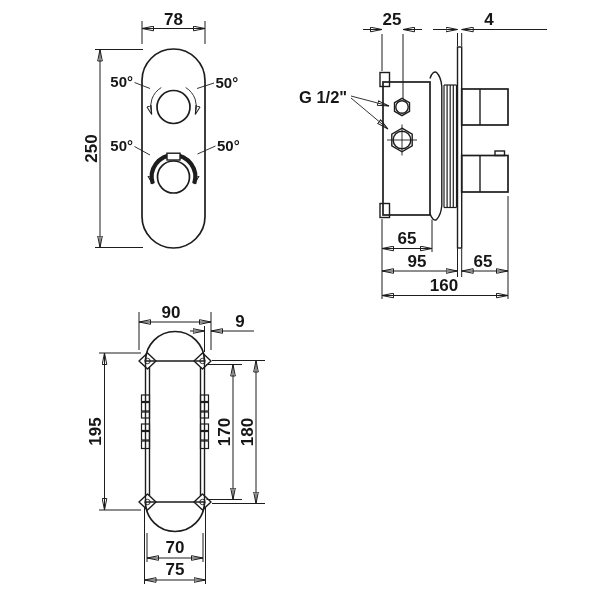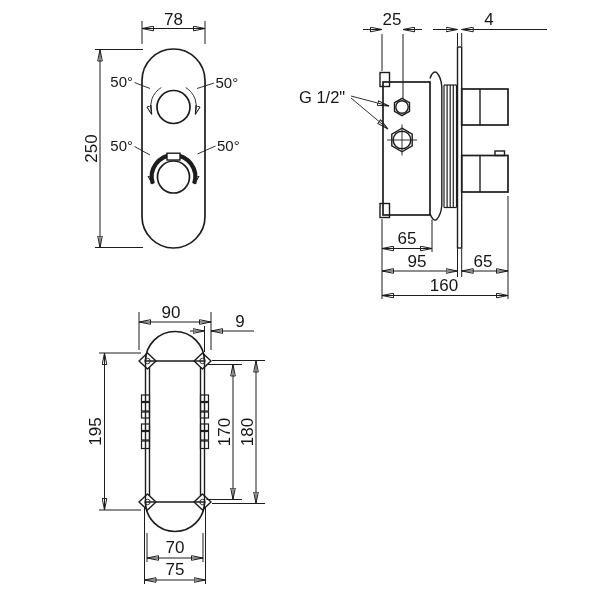--- a/index.html
+++ b/index.html
@@ -1,16 +1,16 @@
 <!DOCTYPE html>
 <html><head>
 <meta charset="utf-8">
 <style>
   html,body{margin:0;padding:0;background:#ffffff;}
-  .page{width:600px;height:600px;background:#fff;position:relative;overflow:hidden;}
+  .page{width:600px;height:600px;background:#fff;position:relative;overflow:hidden;font-weight:bold;}
   svg{display:block;}
   svg line, svg path, svg rect, svg circle, svg polygon{stroke:#1d1d1d;fill:none;}
   .ol{stroke-width:1.7;}   
   .ol2{stroke-width:1.4;}
   .dim{stroke-width:1;}    
   .rib{stroke-width:1.2;}
   .heavy{stroke-width:4.2;}
   .thin{stroke-width:0.9;}
   .whitefill{fill:#ffffff;}
   text{fill:#161616;stroke:none;font-family:"Liberation Sans","DejaVu Sans",sans-serif;}

